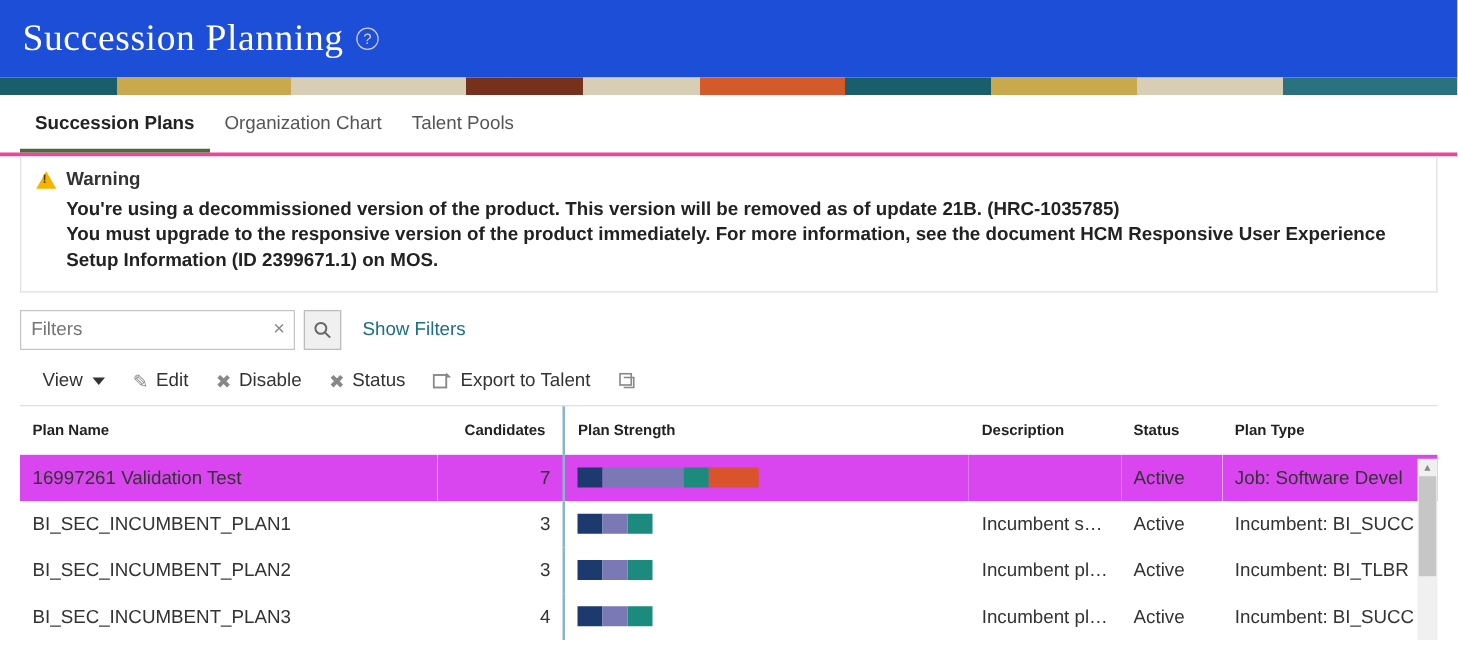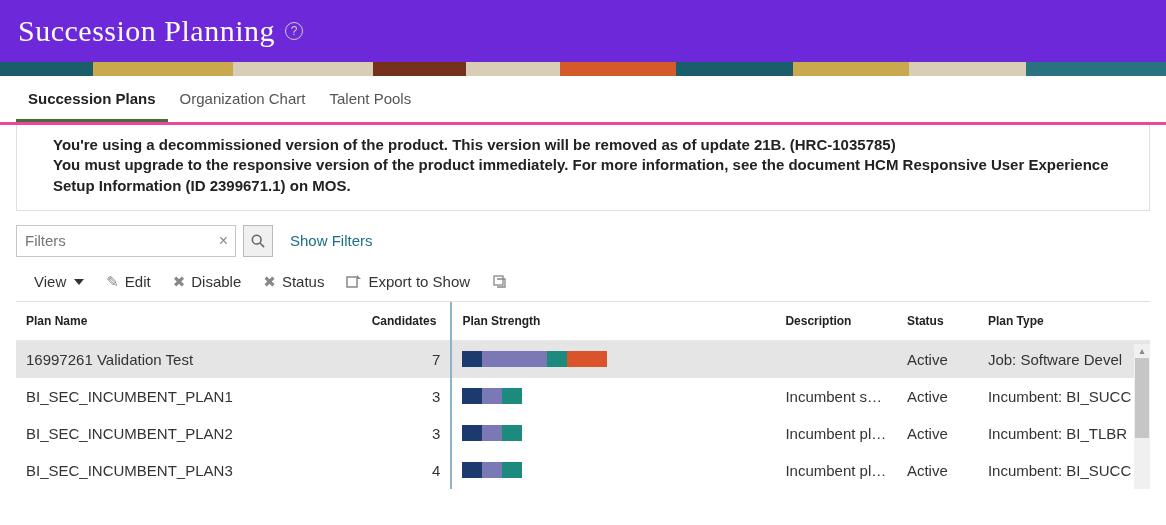--- a/index.html
+++ b/index.html
@@ -1,17 +1,17 @@
 <!DOCTYPE html>
 <html><head>
 <meta charset="utf-8">
 <style>
 * { box-sizing: border-box; margin: 0; padding: 0; }
 body { font-family: Arial, Helvetica, sans-serif; font-size: 14px; color: #333; background: #fff; width: 1166px; }
-.header-bar { background: #6d28d9; color: #fff; padding: 14px 18px; display: flex; align-items: center; }
+.header-bar { background: #1d4ed8; color: #fff; padding: 14px 18px; display: flex; align-items: center; }
 .header-title { font-family: Georgia, 'Times New Roman', serif; font-size: 30px; font-weight: 500; letter-spacing: 0.5px; }
 .help-icon { display: inline-flex; width: 18px; height: 18px; border: 1.5px solid #ccc; border-radius: 50%; align-items: center; justify-content: center; font-size: 12px; color: #ccc; margin-left: 10px; }
 .deco-strip { height: 14px; background: linear-gradient(90deg,#1a5d6b 0%,#1a5d6b 8%,#c9a94e 8%,#c9a94e 20%,#d8cdb5 20%,#d8cdb5 32%,#76311c 32%,#76311c 40%,#d8cdb5 40%,#d8cdb5 48%,#d55a2a 48%,#d55a2a 58%,#1a5d6b 58%,#1a5d6b 68%,#c9a94e 68%,#c9a94e 78%,#d8cdb5 78%,#d8cdb5 88%,#2a7280 88%,#2a7280 100%); }
 .tabs { display: flex; padding: 0 16px; border-bottom: 3px solid #ec4899; }
 .tab { padding: 14px 12px 12px; font-size: 15px; color: #555; cursor: pointer; }
 .tab.active { font-weight: 700; color: #222; border-bottom: 3px solid #4a6b3a; }
 .content-wrap { padding: 0 16px; }
 .warning-box { border: 1px solid #e0e0e0; border-top: none; padding: 10px 12px 14px; }
 .warning-head { display: flex; align-items: center; font-weight: 700; font-size: 15px; margin-bottom: 6px; }
 .warn-icon { width: 0; height: 0; border-left: 8px solid transparent; border-right: 8px solid transparent; border-bottom: 14px solid #f4b400; margin-right: 8px; position: relative; }
@@ -24,21 +24,21 @@
 .search-btn { width: 30px; height: 32px; border: 1px solid #bbb; background: #f0f0f0; display: flex; align-items: center; justify-content: center; cursor: pointer; }
 .show-filters { color: #1b6e84; font-size: 15px; margin-left: 10px; cursor: pointer; }
 .toolbar { display: flex; align-items: center; padding: 8px 0 10px 18px; gap: 22px; border-bottom: 1px solid #e0e0e0; }
 .tb-item { display: flex; align-items: center; gap: 6px; color: #333; font-size: 15px; cursor: pointer; }
 .view-caret { width: 0; height: 0; border-left: 5px solid transparent; border-right: 5px solid transparent; border-top: 6px solid #333; margin-left: 2px; }
 .tb-icon { color: #888; font-size: 15px; }
 .table-wrap { position: relative; }
 .table { width: 100%; table-layout: fixed; border-collapse: collapse; }
 .table th { text-align: left; font-weight: 700; font-size: 12px; padding: 12px 10px; border-bottom: 1px solid #e8e8e8; color: #222; }
 .table td { padding: 10px 10px; font-size: 15px; color: #333; white-space: nowrap; overflow: hidden; text-overflow: ellipsis; }
-.table tr.selected { background: #e5e5e5; }
+.table tr.selected { background: #d946ef; }
 .col-sep { border-left: 2px solid #8bb3cc; }
 .candidates-cell { text-align: right; padding-right: 14px; }
 .strength-bar { display: flex; height: 16px; }
 .seg { height: 100%; }
 .scrollbar-track { position: absolute; right: 0; top: 42px; width: 16px; bottom: 0; background: #f0f0f0; }
 .scrollbar-thumb { width: 14px; margin: 0 auto; background: #c6c6c6; height: 80px; }
 .scrollbar-arrow { width: 16px; height: 14px; display: flex; align-items: center; justify-content: center; color: #888; font-size: 10px; }
 </style>
 </head>
 <body>
@@ -50,20 +50,24 @@
 <div class="deco-strip"></div>
 
 <div class="tabs" id="tabs">
     <div class="tab active">Succession Plans</div>
     <div class="tab">Organization Chart</div>
     <div class="tab">Talent Pools</div>
   </div>
 
 <div class="content-wrap">
   <div class="warning-box">
+    <div class="warning-head">
+      <span class="warn-icon"></span>
+      <span>Warning</span>
+    </div>
     <div class="warning-text" id="warn-body">You're using a decommissioned version of the product. This version will be removed as of update 21B. (HRC-1035785)<br>You must upgrade to the responsive version of the product immediately. For more information, see the document HCM Responsive User Experience Setup Information (ID 2399671.1) on MOS.</div>
   </div>
 
   <div class="filter-row">
     <div class="filter-wrap">
       <input class="filter-input" placeholder="Filters" style="">
       <span class="clear-x">×</span>
     </div>
     <button class="search-btn">
       <svg width="14" height="14" viewBox="0 0 16 16">
@@ -89,21 +93,21 @@
     </div>
     <div class="tb-item">
       <span class="tb-icon">✖</span>
       <span>Status</span>
     </div>
     <div class="tb-item">
       <svg width="16" height="16" viewBox="0 0 16 16">
           <rect x="1" y="3" width="10" height="10" fill="none" stroke="#888" stroke-width="1.5"></rect>
           <path d="M11 1 L15 5 L11 5 Z" fill="#888"></path>
         </svg>
-      <span>Export to Show</span>
+      <span>Export to Talent</span>
     </div>
     <div class="tb-item">
       <svg width="16" height="16" viewBox="0 0 16 16">
           <rect x="2" y="2" width="9" height="9" fill="none" stroke="#888" stroke-width="1.3"></rect>
           <path d="M5 5 L13 5 L13 13 L5 13" fill="none" stroke="#888" stroke-width="1.3"></path>
         </svg>
     </div>
   </div>
 
   <div class="table-wrap">

